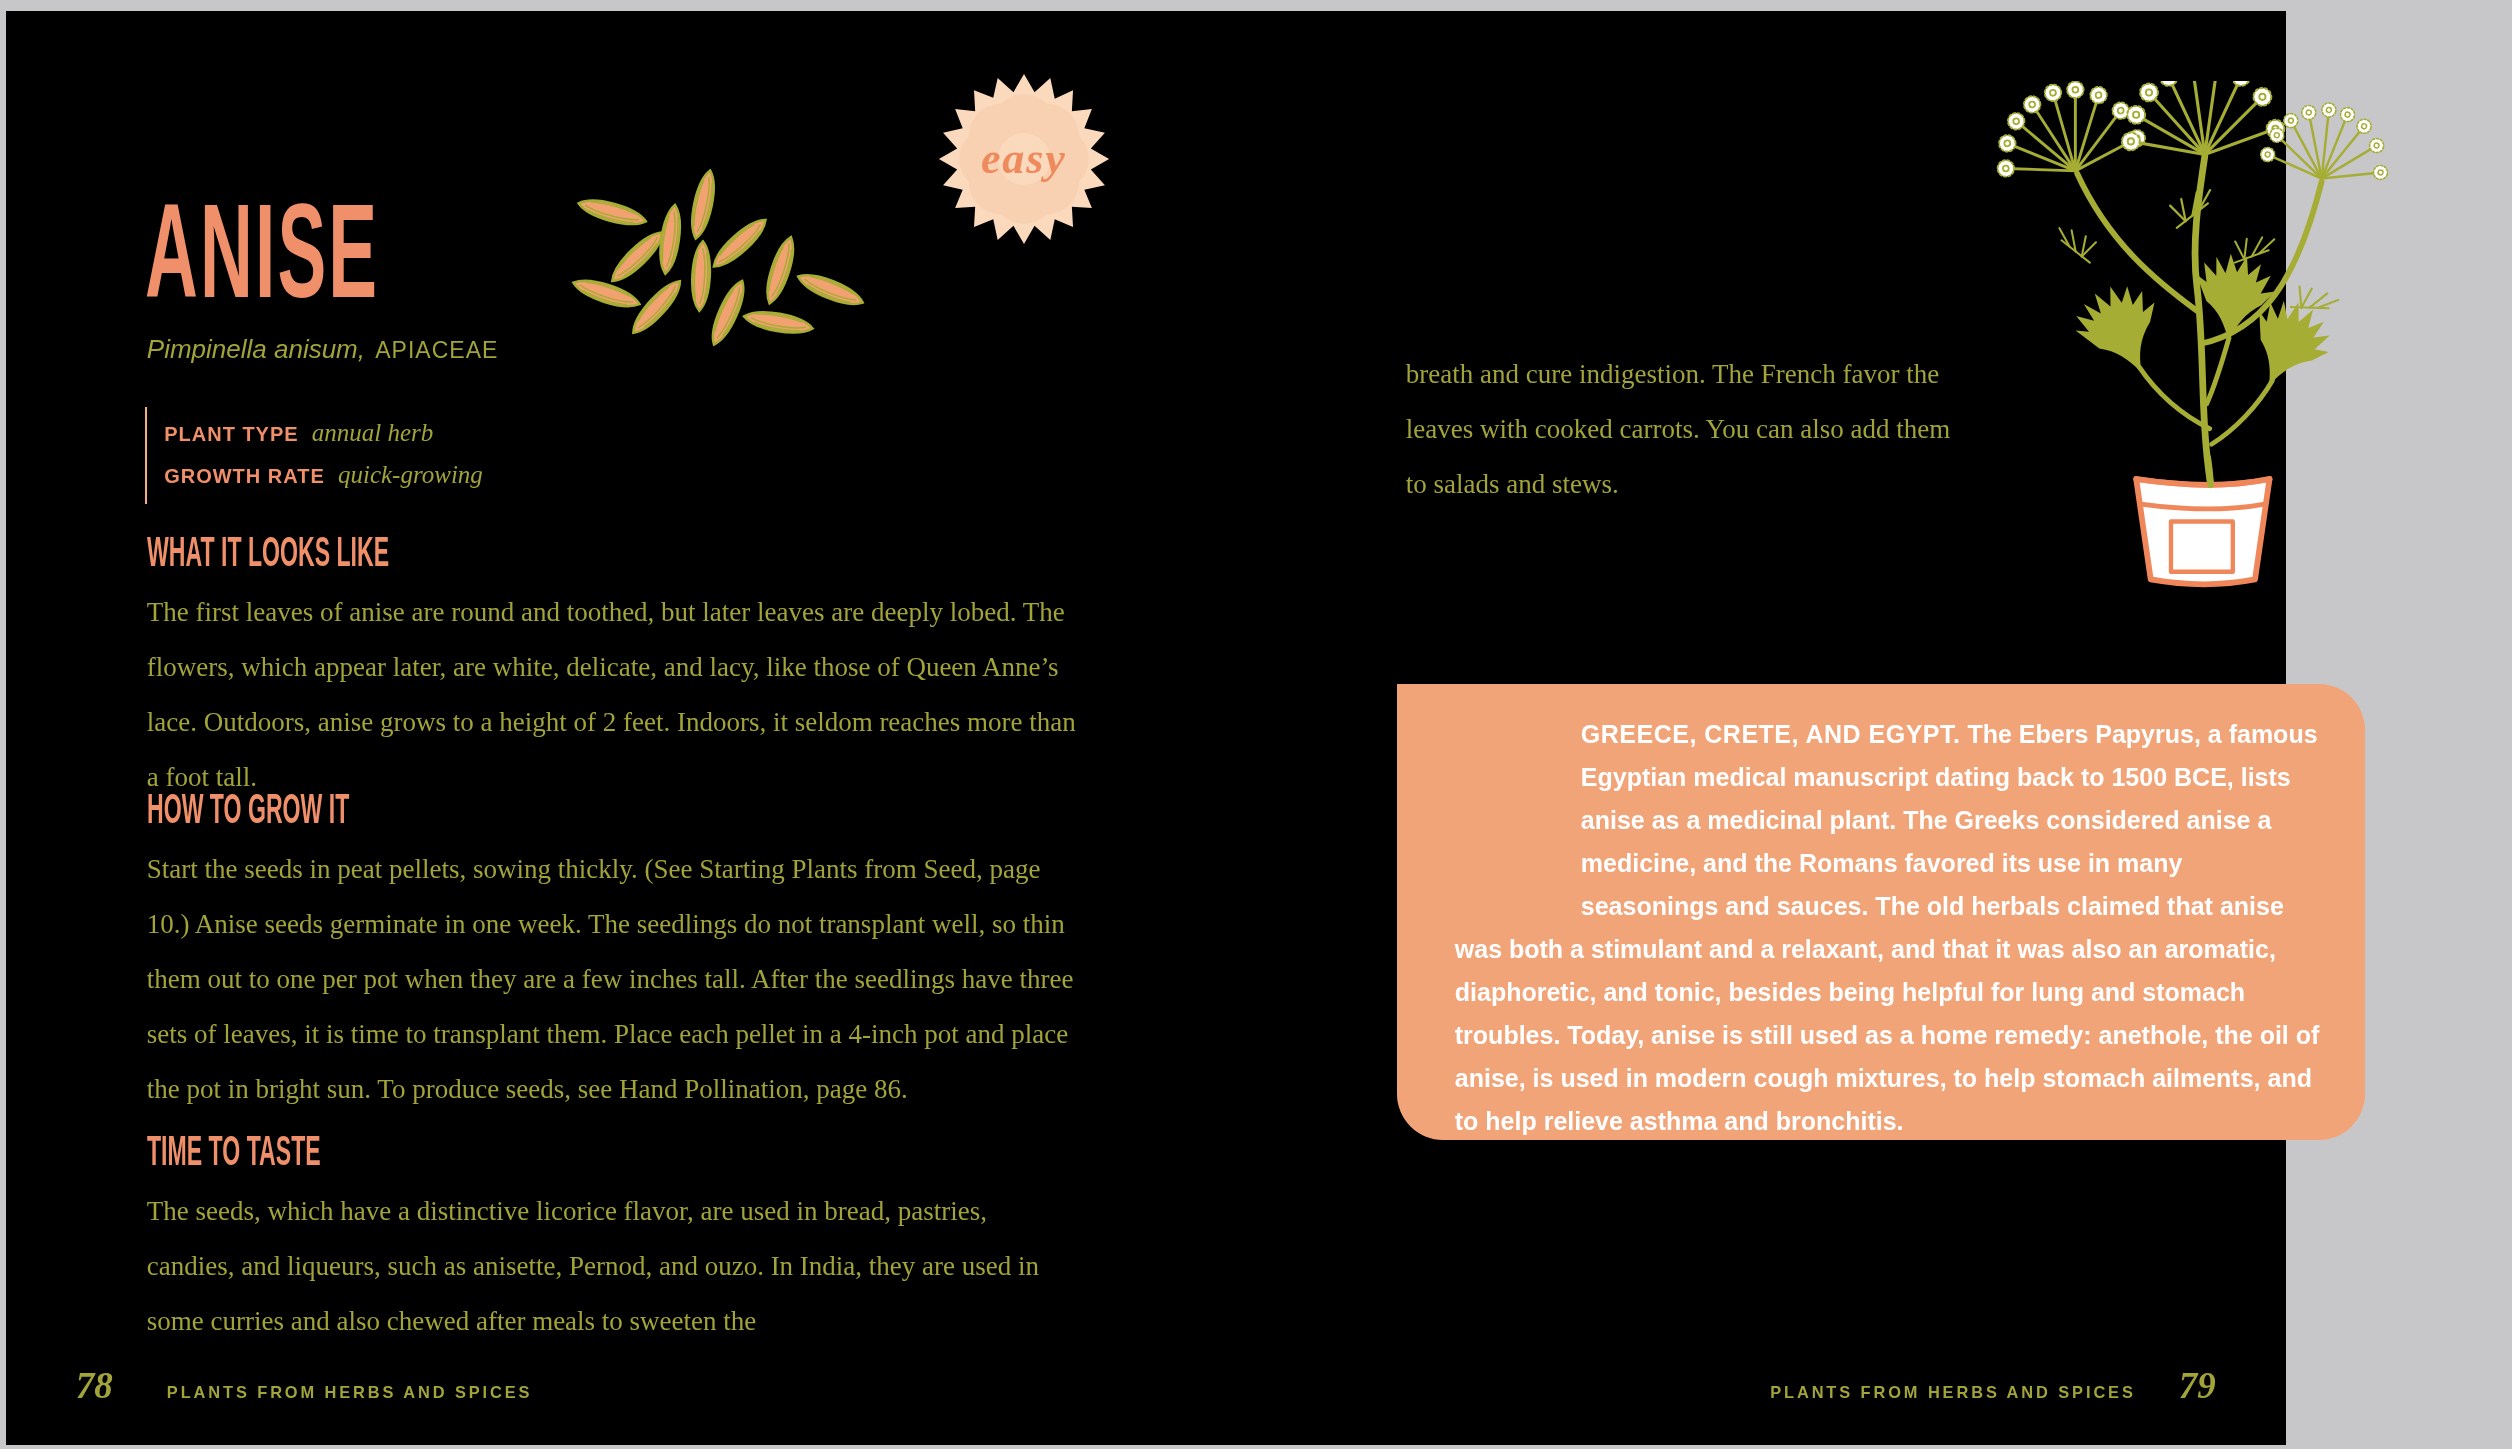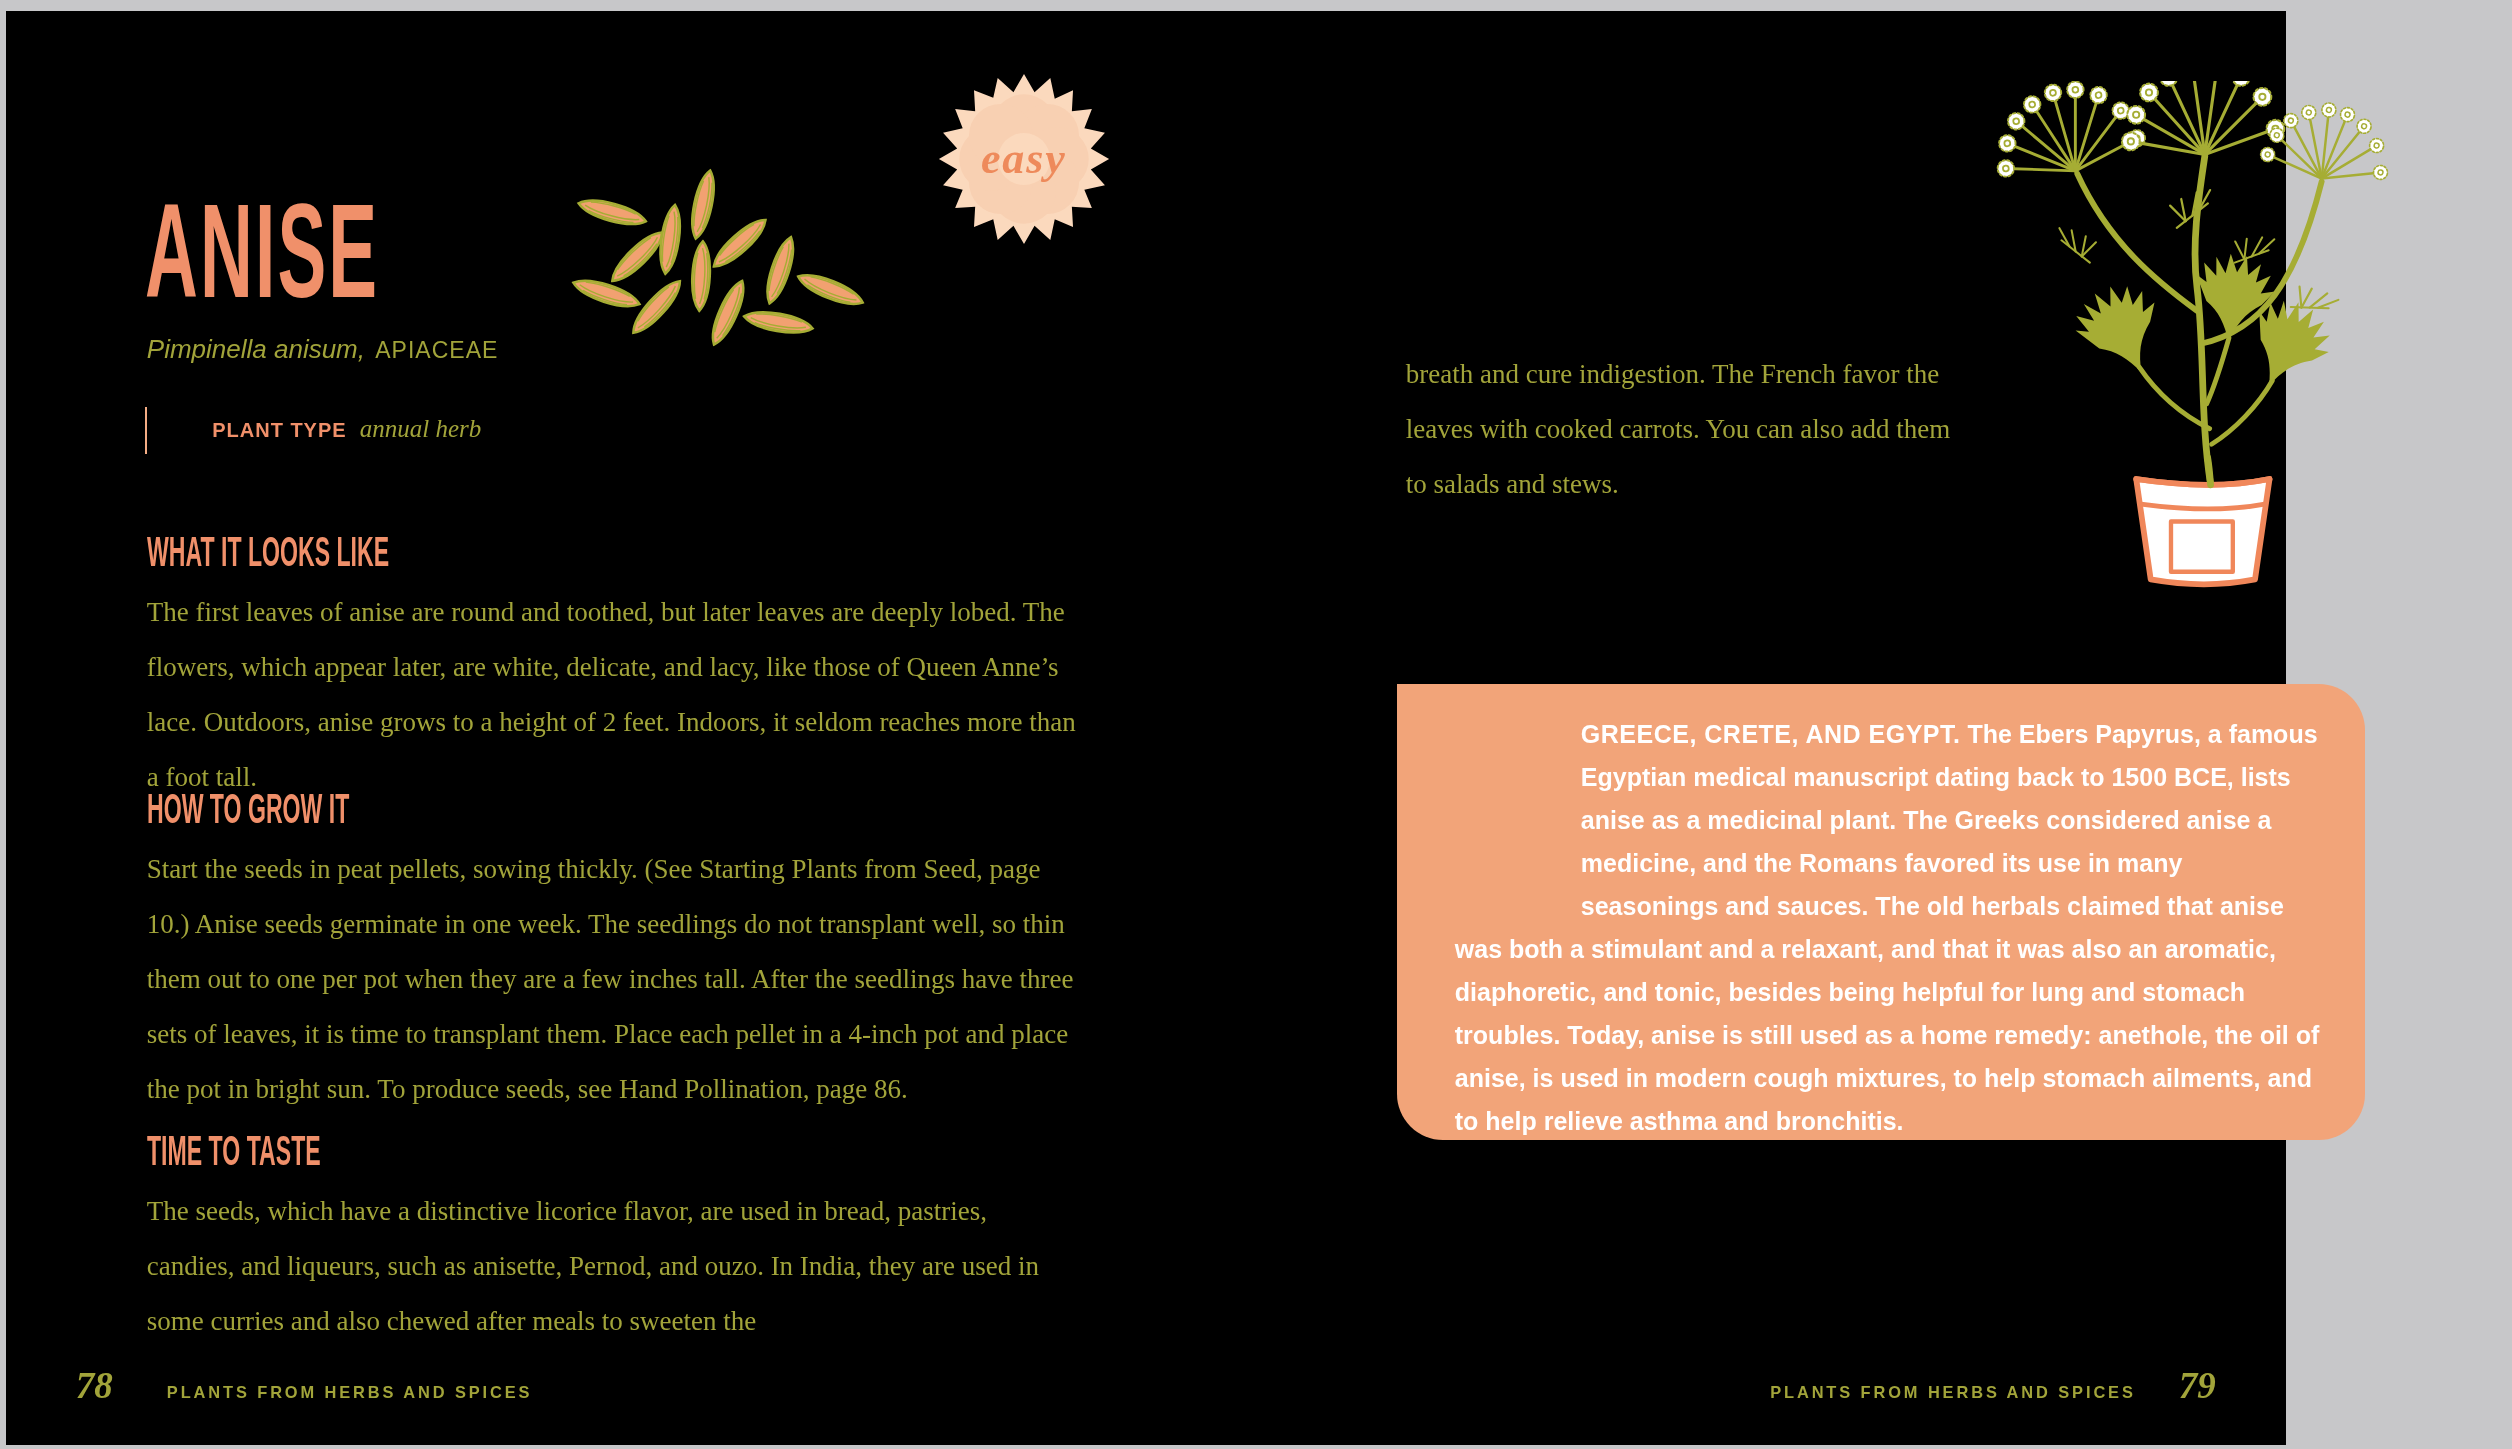--- a/index.html
+++ b/index.html
@@ -24,21 +24,21 @@
   }
   
   .title{position:absolute;left:139px;top:174px;font-size:133px;letter-spacing:3.9px;}
   .latin-line{position:absolute;left:141px;top:323px;color:#a2a43a;}
   .latin-line .latin{font-style:italic;font-size:26px;}
   .latin-line .family{font-size:23px;letter-spacing:1px;margin-left:5.8px;}
   
   .info{position:absolute;left:139px;top:396px;display:flex;}
   .info-col{border-left:2.9px solid #f4ad85;padding:5.8px 0 7.7px 17.4px;}
   .info-col.col1{width:398px;}
-  .info-row{white-space:nowrap;line-height:31px;margin-left:48px;}
+  .info-row{white-space:nowrap;line-height:39px;}
   .info-label{
     color:#f0906a;font-weight:700;font-size:20px;letter-spacing:1px;
   }
   .info-value{
     font-family:"Liberation Serif","DejaVu Serif",serif;font-style:italic;
     color:#a2a43a;font-size:25px;margin-left:8.7px;
   }
   
   .section{position:absolute;left:141px;width:932px;}
   .section .heading{font-size:42px;margin-bottom:0;}
@@ -141,20 +141,24 @@
       <circle cx="91" cy="91" r="27" fill="#fbd9bd"></circle>
     </svg>
     <div class="easy-label">easy</div>
   </div>
 
   <div class="info">
     <div class="info-col col1">
       <div class="info-row">
         <span class="info-label">PLANT TYPE</span>
         <span class="info-value">annual herb</span>
+      </div>
+      <div class="info-row">
+        <span class="info-label">GROWTH RATE</span>
+        <span class="info-value">quick-growing</span>
       </div>
     </div>
   </div>
 
   <div class="section" id="section-1">
     <div class="heading display">WHAT IT LOOKS LIKE</div>
     <div class="stext body-serif">The first leaves of anise are round and toothed, but later leaves are deeply lobed. The flowers, which appear later, are white, delicate, and lacy, like those of Queen Anne’s lace. Outdoors, anise grows to a height of 2 feet. Indoors, it seldom reaches more than a foot tall.</div>
   </div>
   <div class="section" id="section-2">
     <div class="heading display">HOW TO GROW IT</div>

